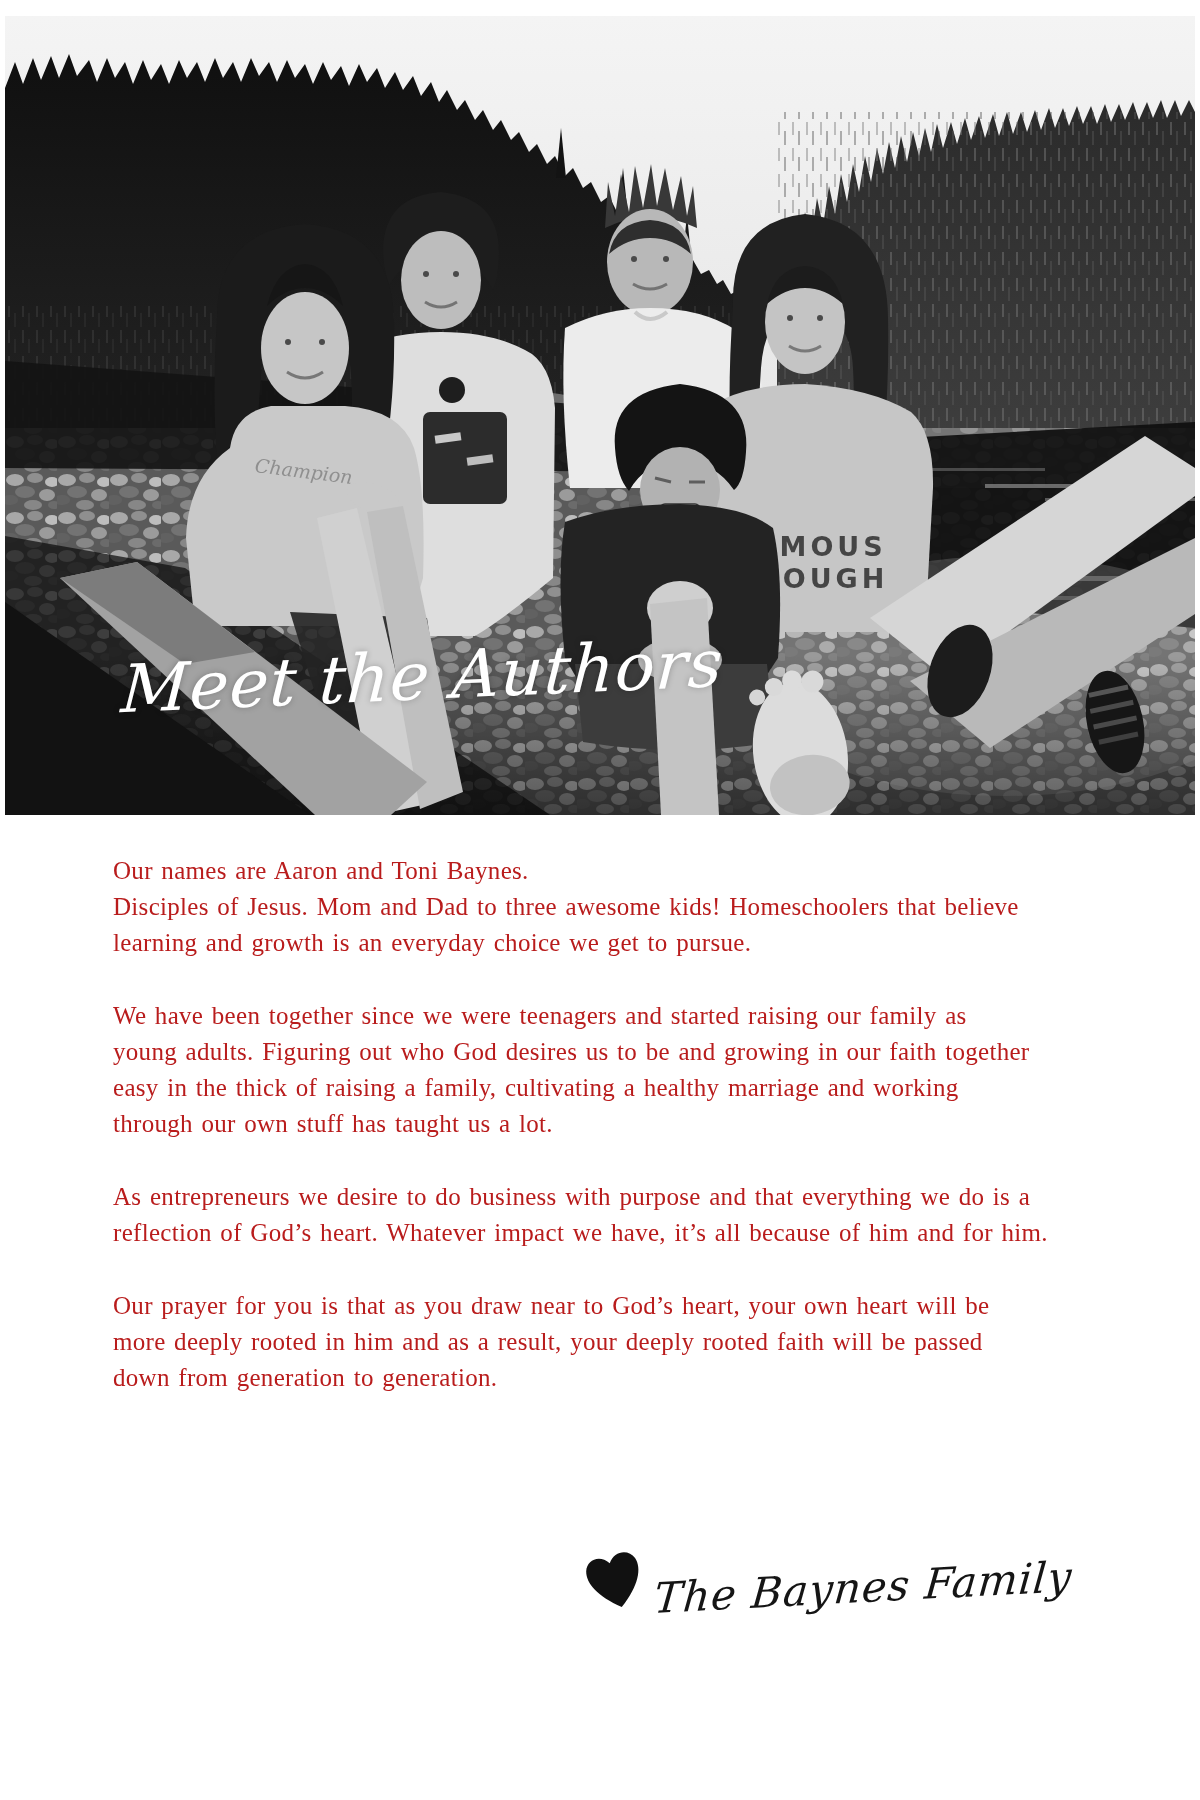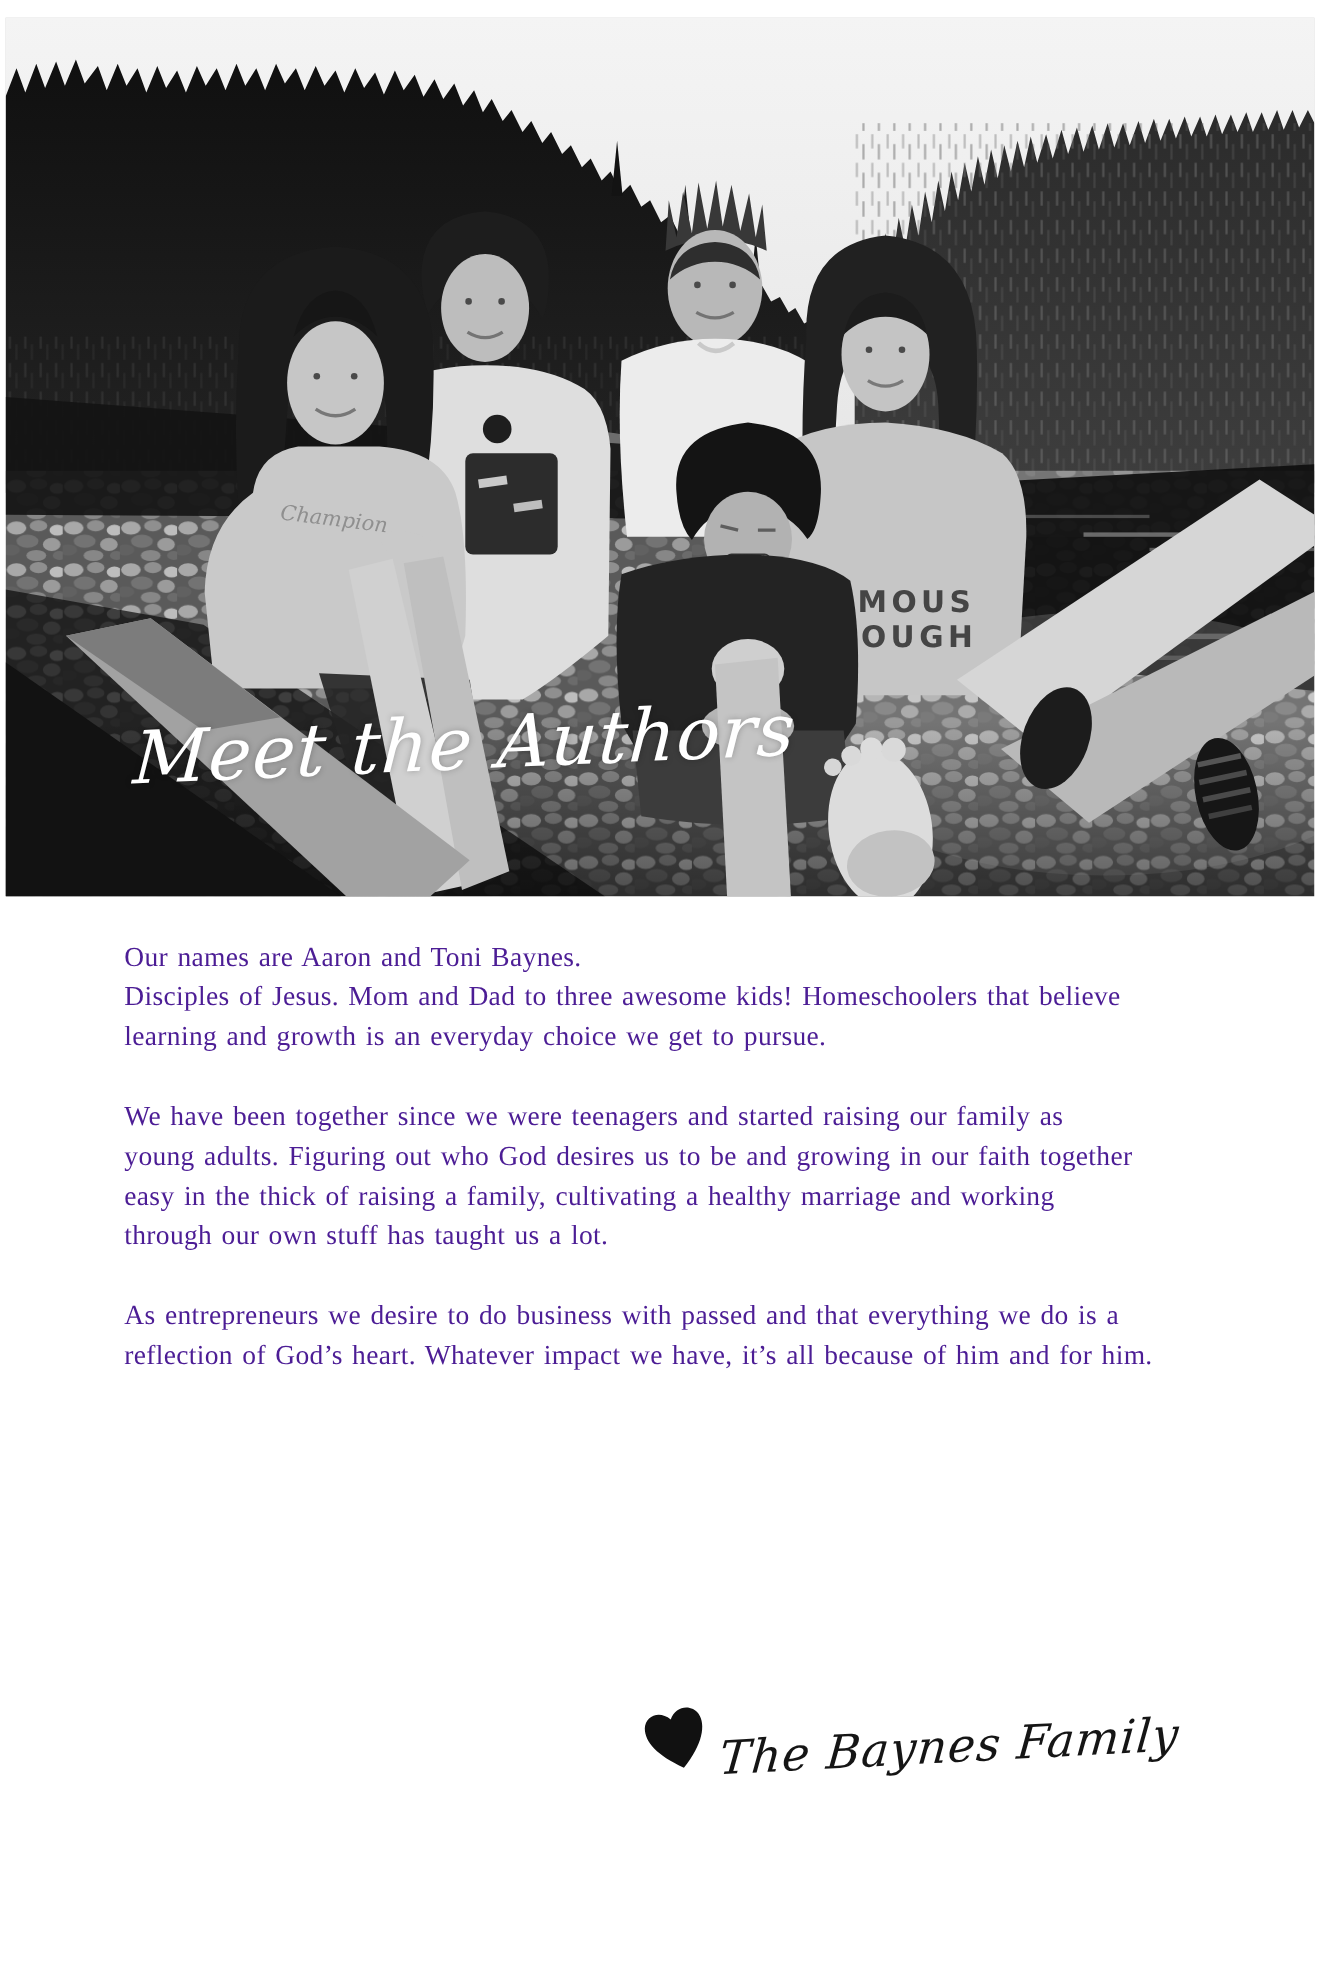--- a/index.html
+++ b/index.html
@@ -38,21 +38,21 @@
     font-size: 66px;
     letter-spacing: 1px;
     color: #ffffff;
     transform: rotate(-2.5deg) skewX(-6deg);
     text-shadow: 0 0 6px rgba(0,0,0,0.25);
     white-space: nowrap;
   }
   .body-text {
     margin: 38px 0 12px 113px;
     width: 1010px;
-    color: #4c1d95;
+    color: #b91c1c;
   }
   .body-text p {
     margin: 0 0 37px 0;
     font-size: 25px;
     line-height: 36px;
     font-weight: 300;
     letter-spacing: 0.3px;
     word-spacing: 2px;
     white-space: pre-line;
   }
@@ -237,22 +237,25 @@
   </figure>
 
   <section class="body-text">
     <p>Our names are Aaron and Toni Baynes.
 Disciples of Jesus. Mom and Dad to three awesome kids! Homeschoolers that believe
 learning and growth is an everyday choice we get to pursue.</p>
     <p>We have been together since we were teenagers and started raising our family as
 young adults. Figuring out who God desires us to be and growing in our faith together
 easy in the thick of raising a family, cultivating a healthy marriage and working
 through our own stuff has taught us a lot.</p>
-    <p>As entrepreneurs we desire to do business with passed and that everything we do is a
+    <p>As entrepreneurs we desire to do business with purpose and that everything we do is a
 reflection of God’s heart. Whatever impact we have, it’s all because of him and for him.</p>
+    <p>Our prayer for you is that as you draw near to God’s heart, your own heart will be
+more deeply rooted in him and as a result, your deeply rooted faith will be passed
+down from generation to generation.</p>
   </section>
 
   <div class="signature">
     <svg class="heart" viewBox="0 0 60 58" aria-hidden="true">
       <path d="M30 56 C10 40 2 26 5 14 C8 4 21 1 29 12 C36 1 50 3 54 13 C58 24 51 40 30 56 Z" fill="#111111"></path>
     </svg>
     <span class="sig-text">The Baynes Family</span>
   </div>
 
 </main>

